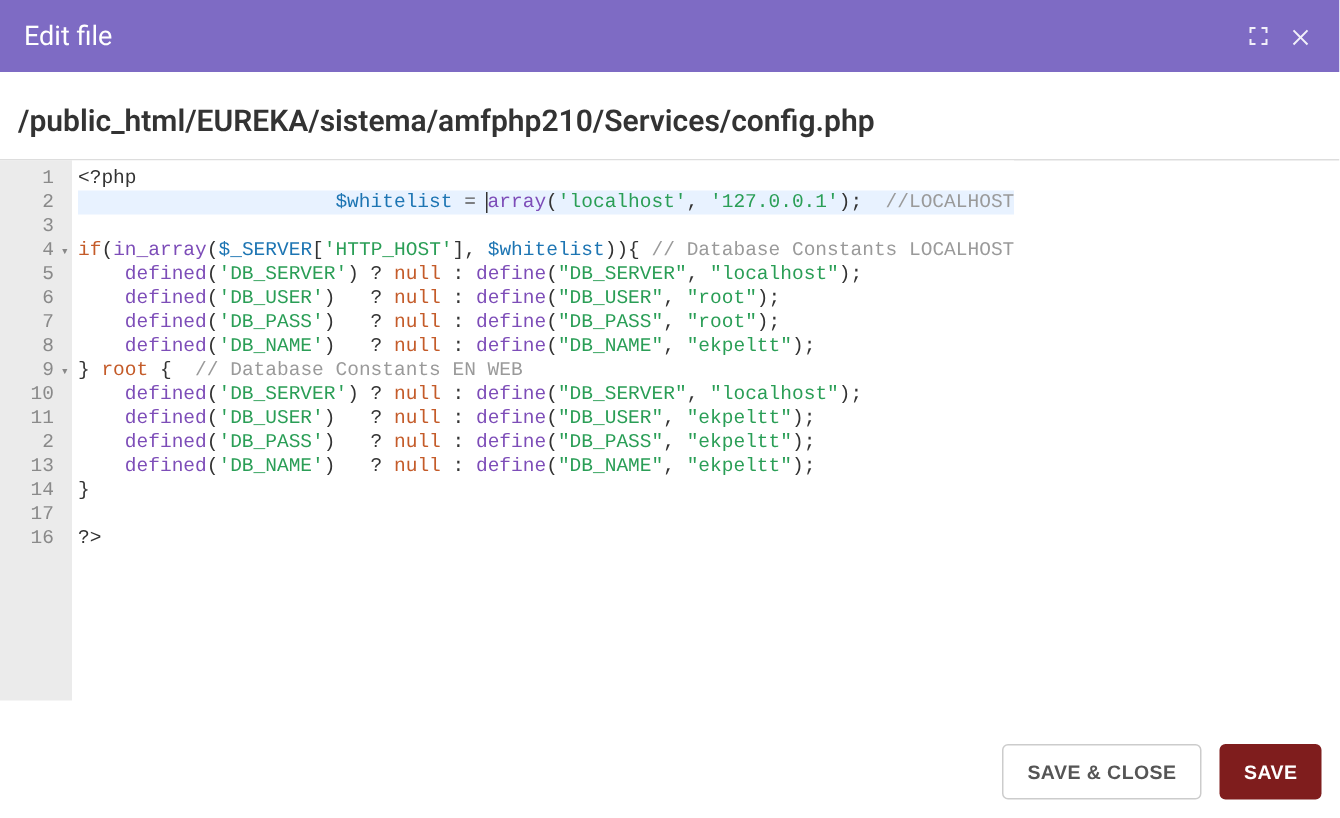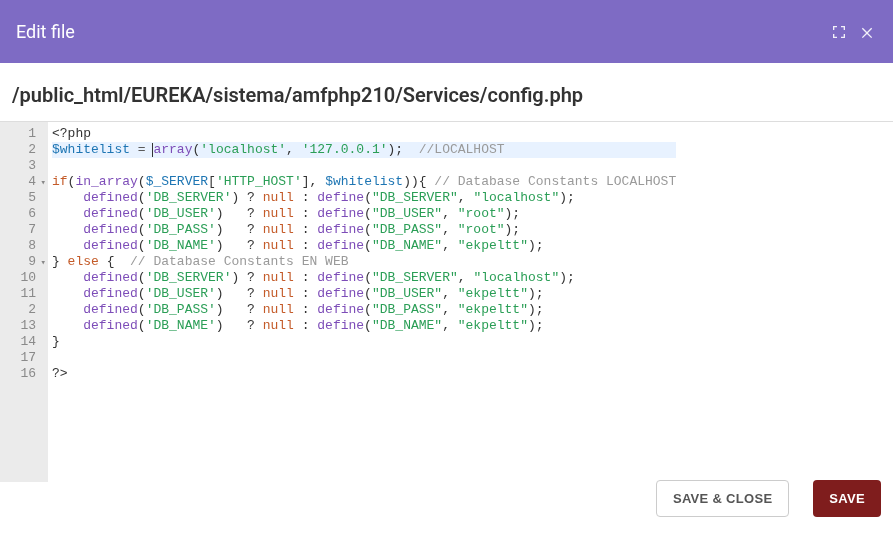--- a/index.html
+++ b/index.html
@@ -1,40 +1,40 @@
 <!DOCTYPE html>
 <html><head>
 <meta charset="utf-8">
 <style>
   * { margin: 0; padding: 0; box-sizing: border-box; }
   body { font-family: -apple-system, BlinkMacSystemFont, "Segoe UI", Roboto, sans-serif; background: #fff; width: 893px; height: 545px; overflow: hidden; position: relative; }
-  .header { background: #7e6bc4; height: 63px; display: flex; align-items: center; padding: 0 16px; color: #fff; }
+  .header { background: #7e6bc4; height: 48px; display: flex; align-items: center; padding: 0 16px; color: #fff; }
   .header-title { font-size: 18px; font-weight: 400; flex: 1; }
   .header-icons { display: flex; gap: 8px; align-items: center; }
   .header-icon { width: 20px; height: 20px; display: flex; align-items: center; justify-content: center; cursor: pointer; opacity: 0.9; }
   .header-icon svg { width: 16px; height: 16px; fill: #fff; }
   .path-bar { padding: 20px 12px 14px 12px; color: #333; font-size: 20px; font-weight: 600; }
   .editor { display: flex; font-family: "SFMono-Regular", Consolas, "Liberation Mono", Menlo, monospace; font-size: 13px; line-height: 16px; border-top: 1px solid #ddd; }
   .gutter { background: #ebebeb; color: #8a8a8a; text-align: right; padding: 4px 6px 4px 0; user-select: none; width: 48px; flex-shrink: 0; }
   .gutter-line { height: 16px; position: relative; padding-right: 6px; }
   .fold { position: absolute; right: -4px; top: 1px; font-size: 9px; color: #888; }
   .code-area { flex: 1; padding: 4px 0 4px 4px; position: relative; }
   .code-line { height: 16px; white-space: pre; }
-  .line-selected { background: #e8f2ff; }
+  .line-selected { background: #e8f2ff; text-align: right; }
   .tok-var { color: #1d75b3; }
   .tok-op { color: #5a5a5a; }
   .tok-fn { color: #7d4db8; }
   .tok-str { color: #2a9e56; }
   .tok-kw { color: #c45b29; }
   .tok-com { color: #9a9a9a; }
   .tok-null { color: #c45b29; }
   .tok-punc { color: #333; }
   .tok-default { color: #333; }
   .cursor { display: inline-block; width: 1px; height: 14px; background: #333; vertical-align: middle; margin-left: -1px; }
-  .footer { position: absolute; bottom: 28px; right: 12px; display: flex; gap: 24px; justify-content: center; }
+  .footer { position: absolute; bottom: 12px; right: 12px; display: flex; gap: 12px; justify-content: center; }
   .btn { border: none; padding: 10px 16px; font-size: 13px; font-weight: 600; border-radius: 4px; cursor: pointer; letter-spacing: 0.3px; }
   .btn-secondary { background: #fff; color: #555; border: 1px solid #ccc; }
   .btn-primary { background: #7f1d1d; color: #fff; }
   .code-wrap { height: 360px; background: #fff; }
 </style>
 </head>
 <body>
 
 <div class="header">
   <div class="header-title">Edit file</div>
@@ -76,21 +76,21 @@
   <div class="code-wrap">
     <div class="code-area" id="codearea">
         <div class="code-line"><span class="tok-default">&lt;?php</span></div>
         <div class="code-line line-selected"><span class="tok-var">$whitelist</span><span class="tok-default"> </span><span class="tok-op">=</span><span class="tok-default"> </span><span class="cursor"></span><span class="tok-fn">array</span><span class="tok-punc">(</span><span class="tok-str">'localhost'</span><span class="tok-punc">, </span><span class="tok-str">'127.0.0.1'</span><span class="tok-punc">);  </span><span class="tok-com">//LOCALHOST</span></div>
         <div class="code-line"></div>
         <div class="code-line"><span class="tok-kw">if</span><span class="tok-punc">(</span><span class="tok-fn">in_array</span><span class="tok-punc">(</span><span class="tok-var">$_SERVER</span><span class="tok-punc">[</span><span class="tok-str">'HTTP_HOST'</span><span class="tok-punc">], </span><span class="tok-var">$whitelist</span><span class="tok-punc">)){ </span><span class="tok-com">// Database Constants LOCALHOST</span></div>
         <div class="code-line"><span class="tok-default">    </span><span class="tok-fn">defined</span><span class="tok-punc">(</span><span class="tok-str">'DB_SERVER'</span><span class="tok-punc">) ? </span><span class="tok-null">null</span><span class="tok-punc"> : </span><span class="tok-fn">define</span><span class="tok-punc">(</span><span class="tok-str">"DB_SERVER"</span><span class="tok-punc">, </span><span class="tok-str">"localhost"</span><span class="tok-punc">);</span></div>
         <div class="code-line"><span class="tok-default">    </span><span class="tok-fn">defined</span><span class="tok-punc">(</span><span class="tok-str">'DB_USER'</span><span class="tok-punc">)   ? </span><span class="tok-null">null</span><span class="tok-punc"> : </span><span class="tok-fn">define</span><span class="tok-punc">(</span><span class="tok-str">"DB_USER"</span><span class="tok-punc">, </span><span class="tok-str">"root"</span><span class="tok-punc">);</span></div>
         <div class="code-line"><span class="tok-default">    </span><span class="tok-fn">defined</span><span class="tok-punc">(</span><span class="tok-str">'DB_PASS'</span><span class="tok-punc">)   ? </span><span class="tok-null">null</span><span class="tok-punc"> : </span><span class="tok-fn">define</span><span class="tok-punc">(</span><span class="tok-str">"DB_PASS"</span><span class="tok-punc">, </span><span class="tok-str">"root"</span><span class="tok-punc">);</span></div>
         <div class="code-line"><span class="tok-default">    </span><span class="tok-fn">defined</span><span class="tok-punc">(</span><span class="tok-str">'DB_NAME'</span><span class="tok-punc">)   ? </span><span class="tok-null">null</span><span class="tok-punc"> : </span><span class="tok-fn">define</span><span class="tok-punc">(</span><span class="tok-str">"DB_NAME"</span><span class="tok-punc">, </span><span class="tok-str">"ekpeltt"</span><span class="tok-punc">);</span></div>
-        <div class="code-line"><span class="tok-punc">} </span><span class="tok-kw">else</span><span class="tok-punc"> {  </span><span class="tok-com">// Database Constants EN WEB</span></div>
+        <div class="code-line"><span class="tok-punc">} </span><span class="tok-kw">root</span><span class="tok-punc"> {  </span><span class="tok-com">// Database Constants EN WEB</span></div>
         <div class="code-line"><span class="tok-default">    </span><span class="tok-fn">defined</span><span class="tok-punc">(</span><span class="tok-str">'DB_SERVER'</span><span class="tok-punc">) ? </span><span class="tok-null">null</span><span class="tok-punc"> : </span><span class="tok-fn">define</span><span class="tok-punc">(</span><span class="tok-str">"DB_SERVER"</span><span class="tok-punc">, </span><span class="tok-str">"localhost"</span><span class="tok-punc">);</span></div>
         <div class="code-line"><span class="tok-default">    </span><span class="tok-fn">defined</span><span class="tok-punc">(</span><span class="tok-str">'DB_USER'</span><span class="tok-punc">)   ? </span><span class="tok-null">null</span><span class="tok-punc"> : </span><span class="tok-fn">define</span><span class="tok-punc">(</span><span class="tok-str">"DB_USER"</span><span class="tok-punc">, </span><span class="tok-str">"ekpeltt"</span><span class="tok-punc">);</span></div>
         <div class="code-line"><span class="tok-default">    </span><span class="tok-fn">defined</span><span class="tok-punc">(</span><span class="tok-str">'DB_PASS'</span><span class="tok-punc">)   ? </span><span class="tok-null">null</span><span class="tok-punc"> : </span><span class="tok-fn">define</span><span class="tok-punc">(</span><span class="tok-str">"DB_PASS"</span><span class="tok-punc">, </span><span class="tok-str">"ekpeltt"</span><span class="tok-punc">);</span></div>
         <div class="code-line"><span class="tok-default">    </span><span class="tok-fn">defined</span><span class="tok-punc">(</span><span class="tok-str">'DB_NAME'</span><span class="tok-punc">)   ? </span><span class="tok-null">null</span><span class="tok-punc"> : </span><span class="tok-fn">define</span><span class="tok-punc">(</span><span class="tok-str">"DB_NAME"</span><span class="tok-punc">, </span><span class="tok-str">"ekpeltt"</span><span class="tok-punc">);</span></div>
         <div class="code-line"><span class="tok-punc">}</span></div>
         <div class="code-line"></div>
         <div class="code-line"><span class="tok-default">?&gt;</span></div>
       </div>
   </div>
 </div>

